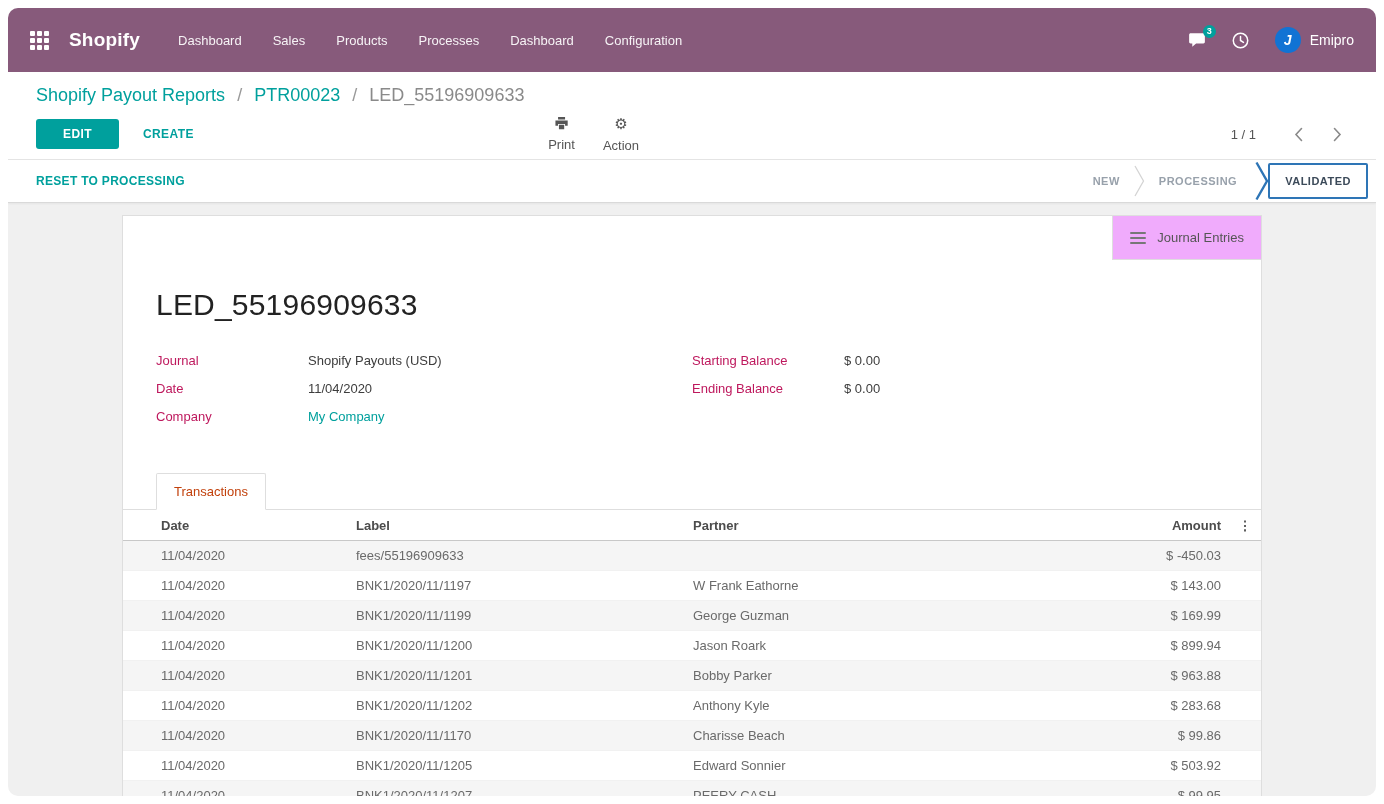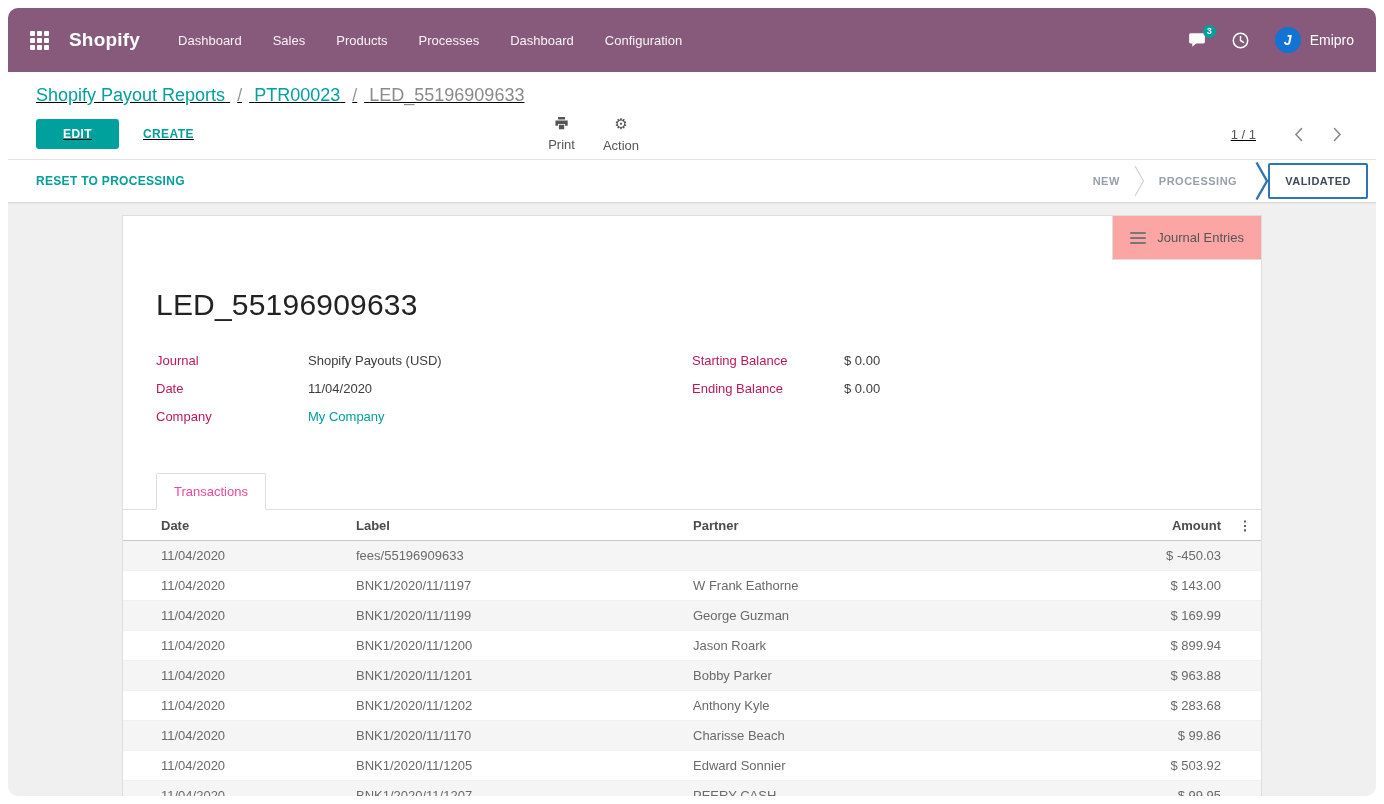--- a/index.html
+++ b/index.html
@@ -39,21 +39,21 @@
     font-size: 9px; font-weight: 700; border-radius: 8px; padding: 2px 4px; line-height: 1;
   }
   .user { display: flex; align-items: center; gap: 9px; font-size: 14px; cursor: pointer; }
   .avatar {
     width: 26px; height: 26px; border-radius: 50%; background: #1173D4; color: #fff;
     display: flex; align-items: center; justify-content: center;
     font-weight: 700; font-size: 14px; font-style: italic;
   }
 
   
-  .control-panel { background: #fff; padding: 13px 28px 10px; border-bottom: 1px solid #e4e4e4; text-decoration: underline; }
+  .control-panel { background: #fff; padding: 13px 28px 10px; border-bottom: 1px solid #e4e4e4; }
   .breadcrumb { font-size: 18px; color: #888; }
   .breadcrumb a { color: var(--primary, #00A09D); text-decoration: none; cursor: pointer; }
   .breadcrumb .sep { margin: 0 7px; color: #999; }
   .breadcrumb .current { color: #8a8a8a; }
   .cp-row { display: flex; align-items: center; margin-top: 13px; position: relative; height: 30px; }
   .btn-edit {
     background: var(--primary, #00A09D); color: #fff; border: none; border-radius: 3px;
     font-size: 12px; font-weight: 700; letter-spacing: .4px; padding: 8px 27px; cursor: pointer;
     font-family: inherit;
   }
@@ -103,42 +103,42 @@
   .content { height: calc(100% - 64px - 87px - 43px); padding-top: 12px; overflow: hidden; }
   .sheet {
     width: 1140px; margin: 0 auto; background: #fff;
     border: 1px solid #dedede; border-bottom: none;
     min-height: 100%; position: relative;
   }
   .sheet-top { height: 44px; position: relative; }
   .journal-btn {
     position: absolute; right: 0; top: 0; height: 44px;
     display: flex; align-items: center; gap: 11px; padding: 0 17px;
-    background: #fca5a5; border: none; border-left: 1px solid #dedede; border-bottom: 1px solid #dedede;
+    background: #f0abfc; border: none; border-left: 1px solid #dedede; border-bottom: 1px solid #dedede;
     font-size: 13px; color: #555; cursor: pointer; font-family: inherit;
   }
   .hamburger { display: inline-flex; flex-direction: column; gap: 3px; }
   .hamburger i { width: 16px; height: 2px; background: #777; border-radius: 1px; }
 
   .sheet-body { padding: 0 33px; }
   .record-title { font-size: 30px; font-weight: 400; color: #222; margin: 28px 0 0; letter-spacing: .2px; }
 
   .fields { display: flex; margin-top: 31px; font-size: 13px; }
   .fcol { width: 50%; }
   .frow { display: flex; margin-bottom: 12px; line-height: 16px; }
   .flabel { width: 152px; font-weight: 400; color: #be185d; flex: none; }
   .fvalue { color: #3d3d3d; }
   .fvalue.link { color: var(--primary, #00A09D); cursor: pointer; }
 
   .tabs {
     margin: 36px -33px 0; padding-left: 33px;
     border-bottom: 1px solid #dedede; display: flex;
   }
   .tab {
-    font-size: 13px; color: #ec4899; padding: 10px 17px; background: #fff;
+    font-size: 13px; color: #c2410c; padding: 10px 17px; background: #fff;
     border: 1px solid #dedede; border-bottom: 1px solid #fff;
     margin-bottom: -1px; border-radius: 2px 2px 0 0; cursor: pointer;
   }
 
   .table-wrap { margin: 0 -33px; }
   table { width: 100%; border-collapse: collapse; font-size: 13px; table-layout: fixed; }
   col.c-date { width: 225px; }
   col.c-label { width: 337px; }
   col.c-partner { width: auto; }
   col.c-amount { width: 190px; }

